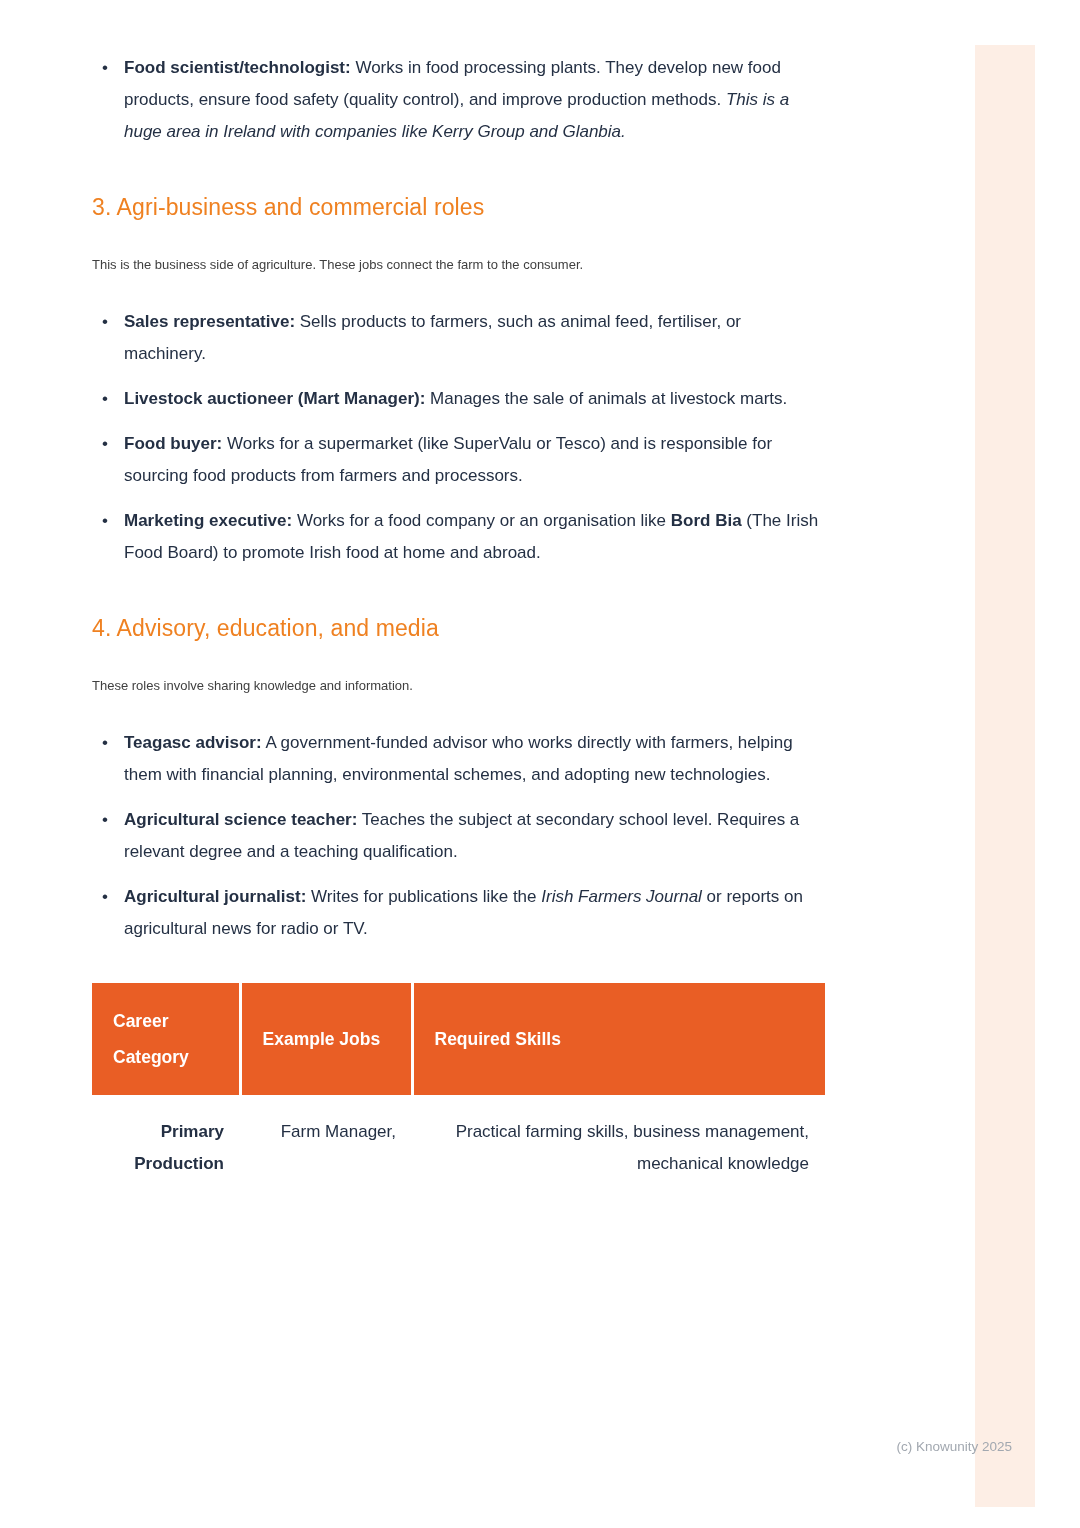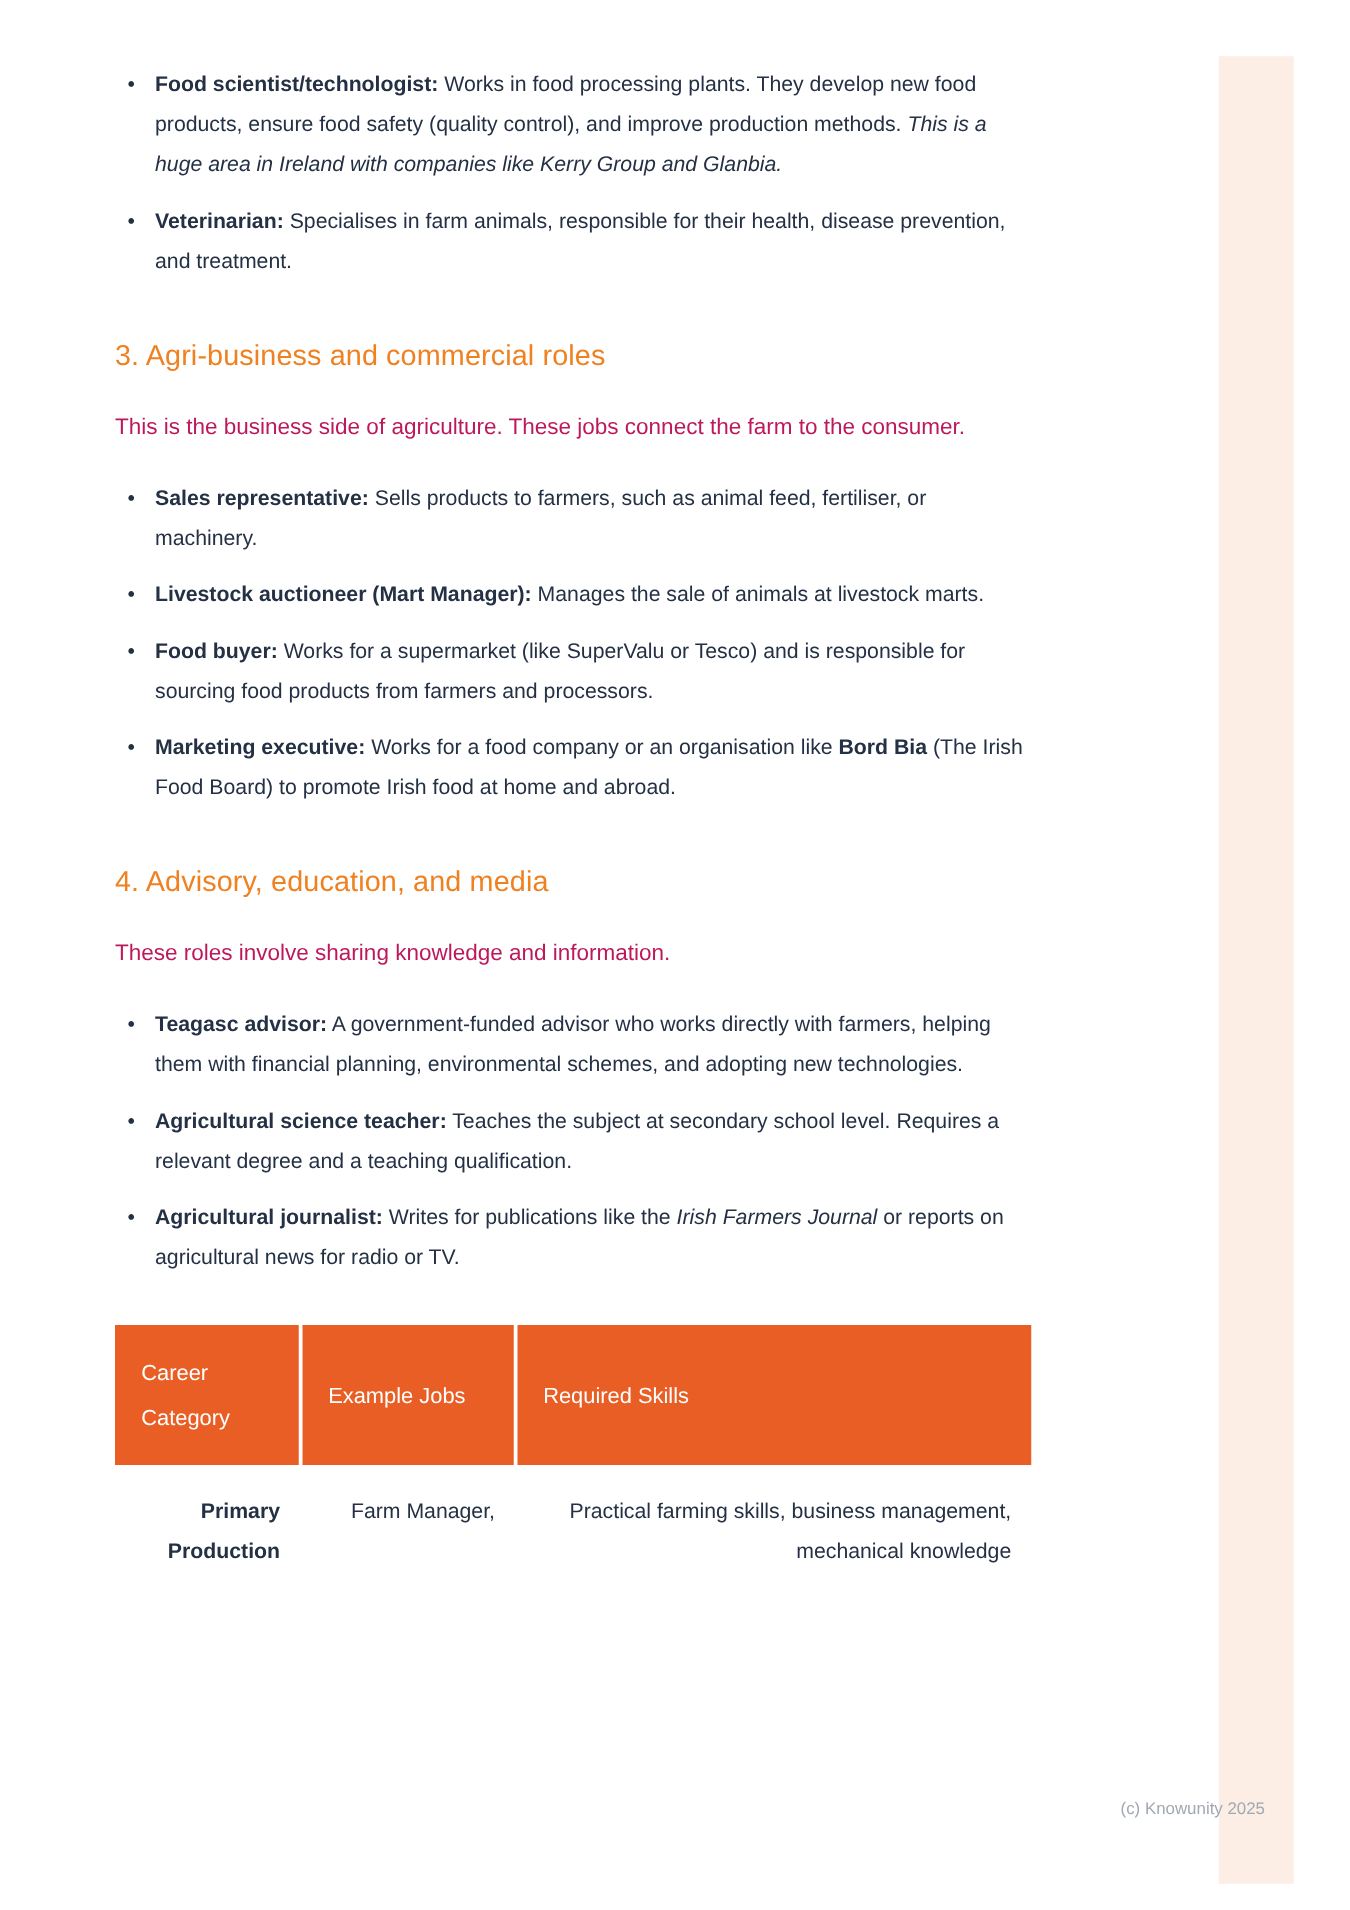--- a/index.html
+++ b/index.html
@@ -58,41 +58,41 @@
   em { font-style: italic; }
   h2.section-heading {
     color: #ef8121;
     font-size: 23px;
     font-weight: 400;
     margin-top: 46px;
     margin-bottom: 27px;
     letter-spacing: 0.1px;
   }
   p.intro {
-    font-size: 18px;
+    font-size: 13px;
     line-height: 33px;
     width: 733px;
     text-align: justify;
     margin-bottom: 25px;
-    color: #be185d;
+    color: #404040;
   }
   table.skills-table {
     border-collapse: collapse;
     width: 733px;
     margin-top: 38px;
     table-layout: fixed;
   }
   table.skills-table col.c1 { width: 148px; }
   table.skills-table col.c2 { width: 172px; }
   table.skills-table col.c3 { width: 413px; }
   table.skills-table th {
     background: #e95e25;
     color: #ffffff;
     font-size: 17.5px;
-    font-weight: 400;
+    font-weight: 700;
     text-align: left;
     vertical-align: middle;
     line-height: 36px;
     padding: 20px 16px 20px 21px;
     border-right: 3px solid #ffffff;
   }
   table.skills-table th:last-child { border-right: none; }
   table.skills-table td {
     background: #ffffff;
     font-size: 17px;
@@ -115,23 +115,20 @@
 <body>
 
 <div class="page">
   <div class="stripe"></div>
 
   <div class="content">
 
     <ul class="bullets">
       <li>
         <span class="lead">Food scientist/technologist:</span><span> Works in food processing plants. They develop new food products, ensure food safety (quality control), and improve production methods. </span><em>This is a huge area in Ireland with companies like Kerry Group and Glanbia.</em>
-      </li>
-      <li>
-        <span class="lead">Veterinarian:</span><span> Specialises in farm animals, responsible for their health, disease prevention, and treatment.</span>
       </li>
     </ul>
 
     <h2 class="section-heading">3. Agri-business and commercial roles</h2>
     <p class="intro">This is the business side of agriculture. These jobs connect the farm to the consumer.</p>
 
     <ul class="bullets">
       <li>
         <span class="lead">Sales representative:</span><span> Sells products to farmers, such as animal feed, fertiliser, or machinery.</span>
       </li>

